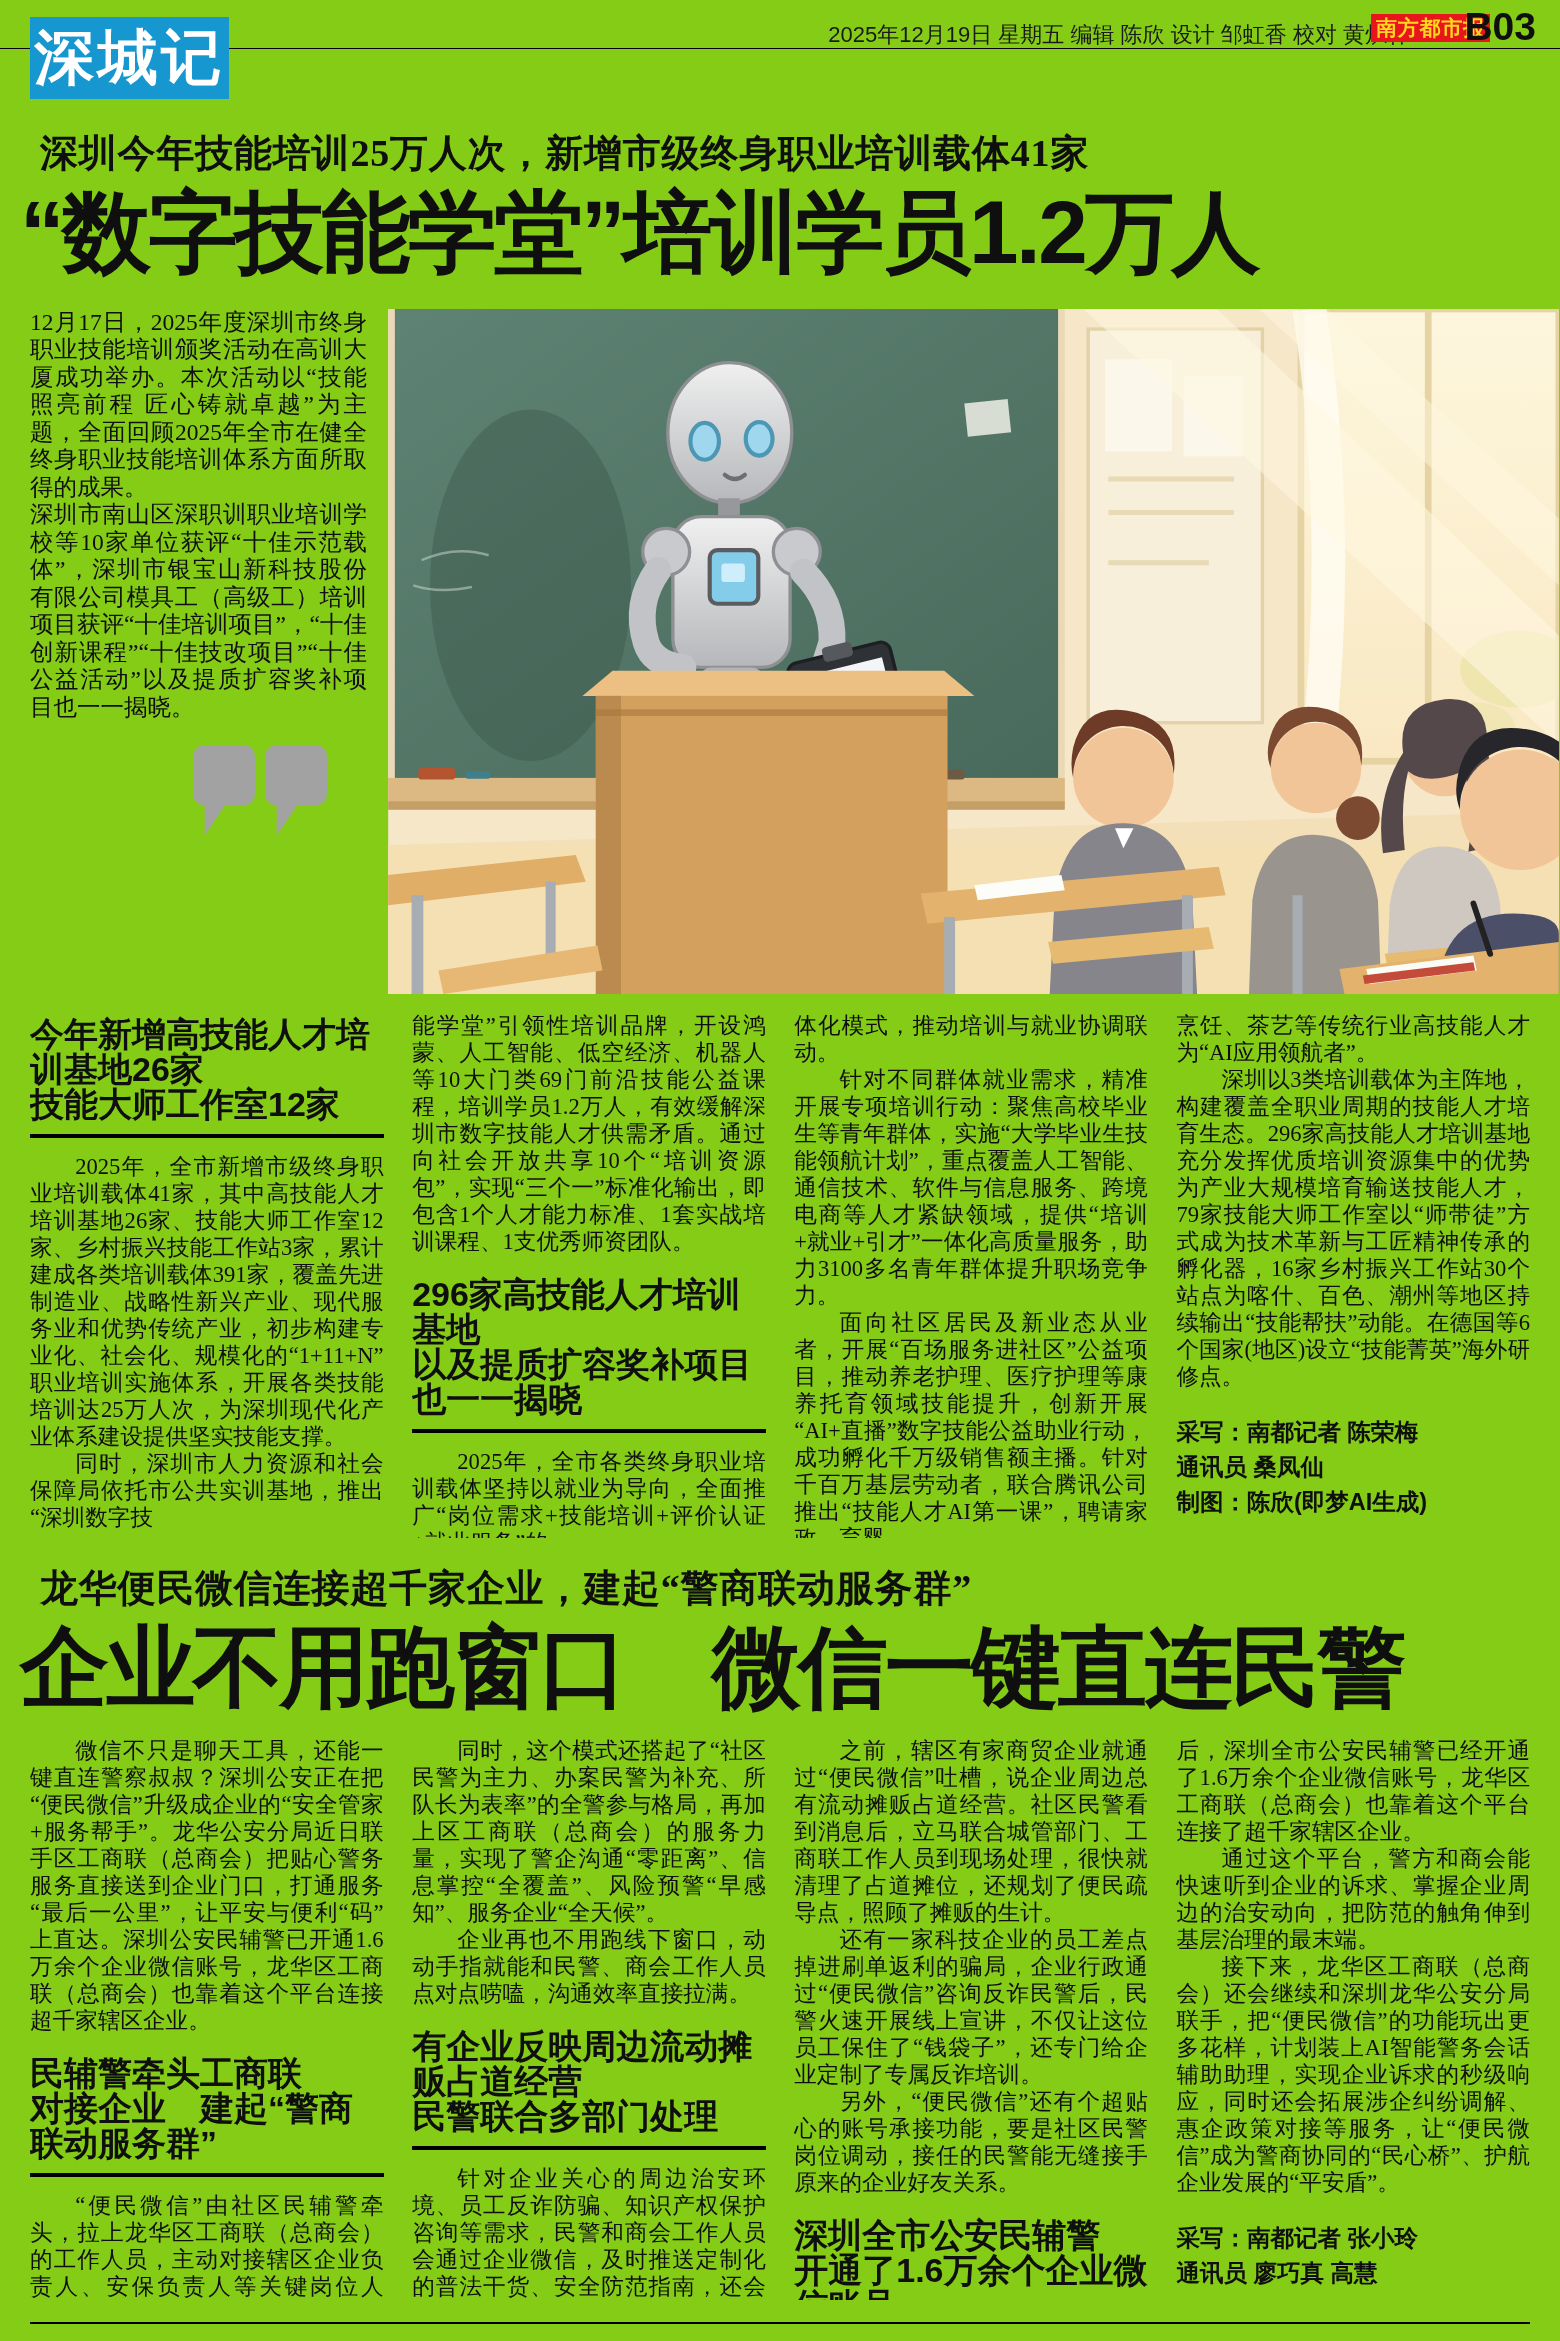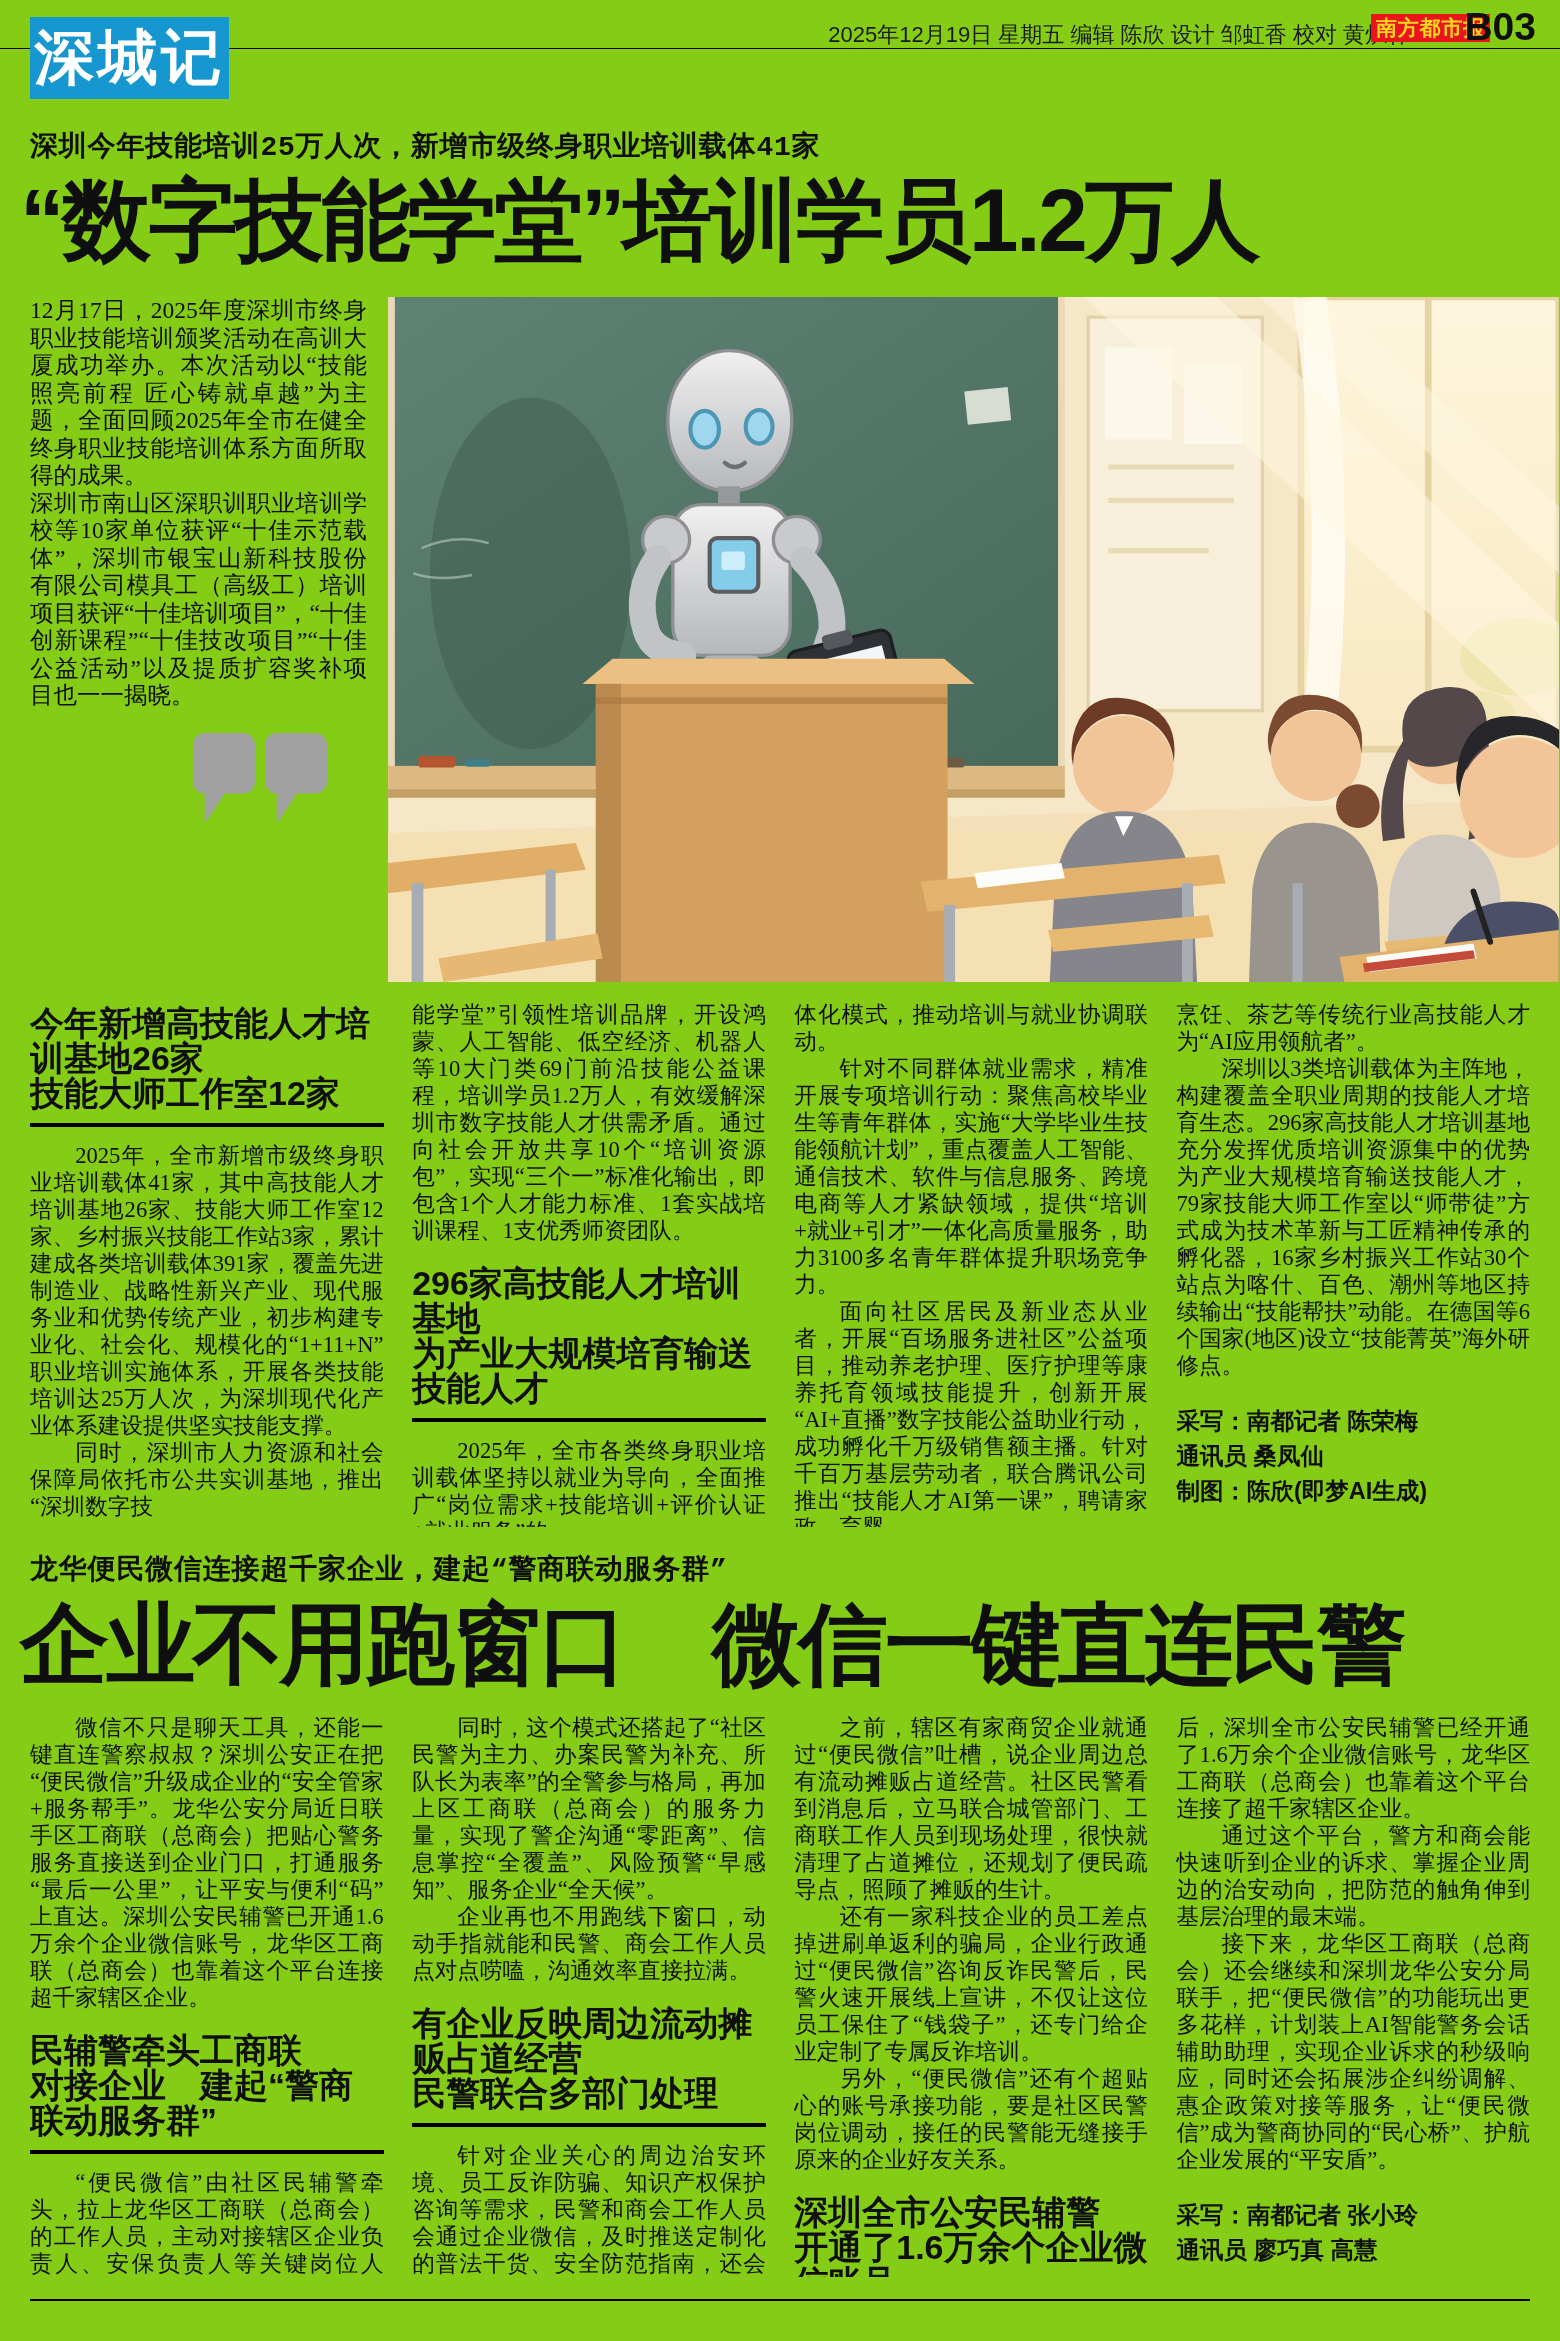--- a/index.html
+++ b/index.html
@@ -15,22 +15,22 @@
             font-size:60px;letter-spacing:3.4px;}
   .dateline{position:absolute;right:151px;top:20px;font-family:"Liberation Sans",sans-serif;
             font-size:22px;color:#1a1a1a;white-space:nowrap;}
   .brand-box{position:absolute;right:70px;top:14.2px;background:#e8151c;color:#ffd71c;
              font-family:"Liberation Sans",sans-serif;font-weight:900;font-size:21px;
              padding:0 5px;letter-spacing:0.8px;}
   .page-no{position:absolute;right:24px;top:5px;font-family:"Liberation Sans",sans-serif;
            font-weight:900;font-size:39px;}
 
   
-  .kicker{margin:25px 30px 0;font-family:Liberation Mono, monospace;
-          font-weight:600;font-size:28px;letter-spacing:0.8px;line-height:1.15;}
+  .kicker{margin:25px 40px 0;font-family:Liberation Serif, serif;
+          font-weight:600;font-size:38px;letter-spacing:0.8px;line-height:1.15;}
   .headline{margin:5px 30px 0 20px;font-family:"Liberation Sans","DejaVu Sans",sans-serif;
             font-weight:900;font-size:89px;letter-spacing:-2.5px;white-space:nowrap;line-height:1.16;}
 
   
   .lead-row{display:grid;grid-template-columns:337px 1171px;column-gap:21px;margin:25px 0 0 30px;height:685px;}
   .lead-text{font-size:23.5px;line-height:27.5px;text-align:justify;}
   .lead-text p{margin:0;}
   .quote-icon{margin-top:23.5px;display:flex;justify-content:flex-end;padding-right:40px;}
   figure.illustration{margin:0;width:1171px;height:685px;}
   figure.illustration svg{display:block;width:100%;height:100%;}
@@ -220,21 +220,21 @@
             <div>技能大师工作室12家</div>
           </div>
           <div class="blk-rule"></div>
           <p class="blk-p indent">2025年，全市新增市级终身职业培训载体41家，其中高技能人才培训基地26家、技能大师工作室12家、乡村振兴技能工作站3家，累计建成各类培训载体391家，覆盖先进制造业、战略性新兴产业、现代服务业和优势传统产业，初步构建专业化、社会化、规模化的“1+11+N”职业培训实施体系，开展各类技能培训达25万人次，为深圳现代化产业体系建设提供坚实技能支撑。</p>
           <p class="blk-p indent">同时，深圳市人力资源和社会保障局依托市公共实训基地，推出“深圳数字技</p>
         </div>
       <div class="col">
           <p class="blk-p">能学堂”引领性培训品牌，开设鸿蒙、人工智能、低空经济、机器人等10大门类69门前沿技能公益课程，培训学员1.2万人，有效缓解深圳市数字技能人才供需矛盾。通过向社会开放共享10个“培训资源包”，实现“三个一”标准化输出，即包含1个人才能力标准、1套实战培训课程、1支优秀师资团队。</p>
           <div class="blk-h2">
             <div>296家高技能人才培训基地</div>
-            <div>为产业大规模培育输送技能人才</div>
+            <div>以及提质扩容奖补项目也一一揭晓</div>
           </div>
           <div class="blk-rule"></div>
           <p class="blk-p indent">2025年，全市各类终身职业培训载体坚持以就业为导向，全面推广“岗位需求+技能培训+评价认证+就业服务”的一</p>
         </div>
       <div class="col">
           <p class="blk-p">体化模式，推动培训与就业协调联动。</p>
           <p class="blk-p indent">针对不同群体就业需求，精准开展专项培训行动：聚焦高校毕业生等青年群体，实施“大学毕业生技能领航计划”，重点覆盖人工智能、通信技术、软件与信息服务、跨境电商等人才紧缺领域，提供“培训+就业+引才”一体化高质量服务，助力3100多名青年群体提升职场竞争力。</p>
           <p class="blk-p indent">面向社区居民及新业态从业者，开展“百场服务进社区”公益项目，推动养老护理、医疗护理等康养托育领域技能提升，创新开展“AI+直播”数字技能公益助业行动，成功孵化千万级销售额主播。针对千百万基层劳动者，联合腾讯公司推出“技能人才AI第一课”，聘请家政、育婴、</p>
         </div>
       <div class="col">

